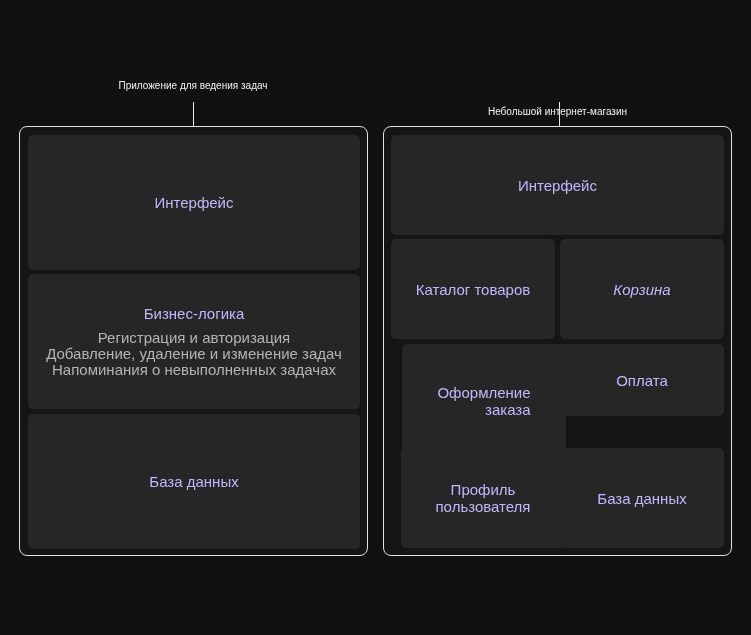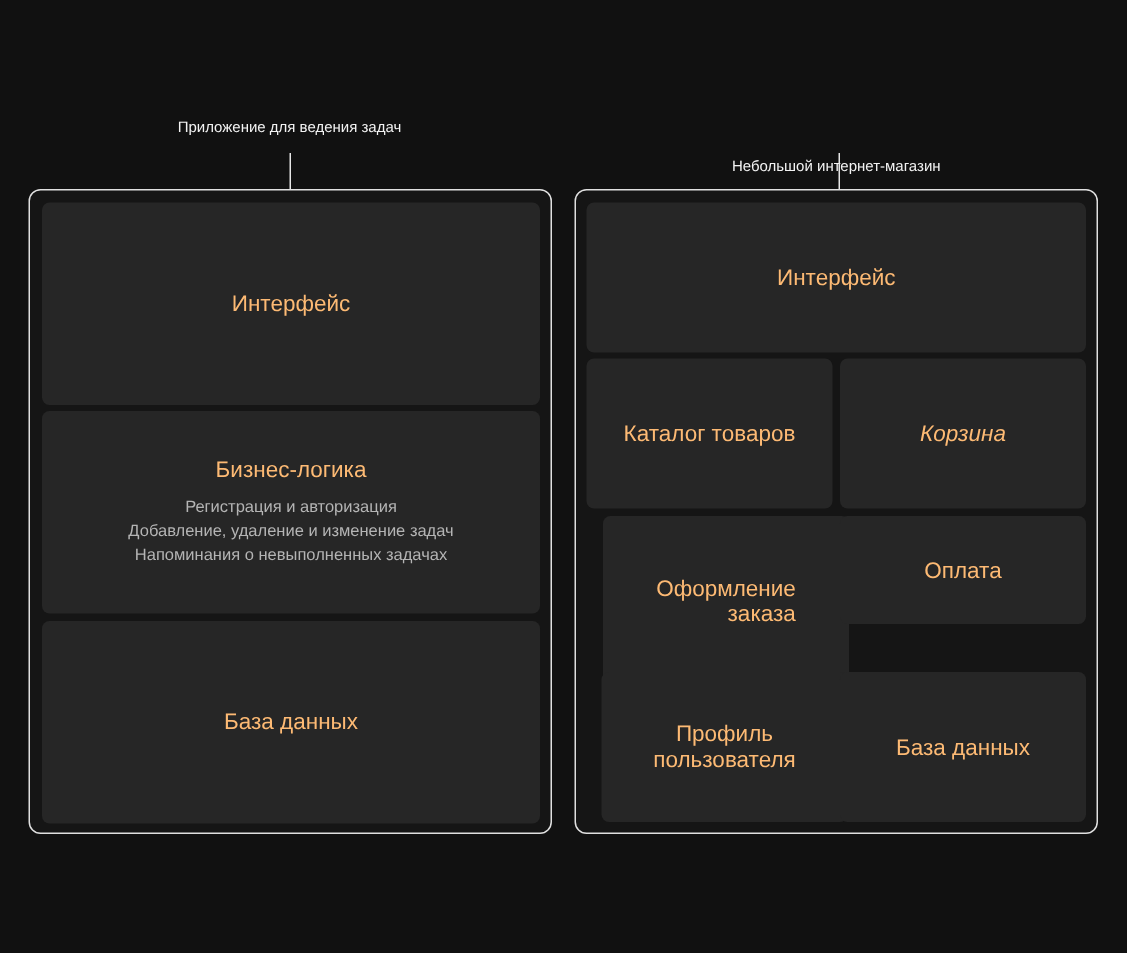--- a/index.html
+++ b/index.html
@@ -3,22 +3,22 @@
 <meta charset="utf-8">
 <style>
   html,body{margin:0;padding:0;}
   body{width:751px;height:635px;background:#111111;position:relative;overflow:hidden;
        font-family:"Liberation Sans",sans-serif;color:#ffffff;}
   .title{position:absolute;top:80px;font-size:10px;color:#f2f2f2;text-align:center;white-space:nowrap;}
   .stem{position:absolute;width:1px;background:#e6e6e6;top:102px;height:25px;}
   .box{position:absolute;top:126px;height:430px;border:1.5px solid #e0e0e0;border-radius:8px;box-sizing:border-box;background:#151515;}
   .tile{position:absolute;background:#262626;border-radius:5px;display:flex;flex-direction:column;
         align-items:center;justify-content:center;text-align:center;}
-  .tile .lbl{font-size:15px;color:#fdba74;line-height:17px;}
-  .tile .sub{font-size:11px;color:#b4b4b4;line-height:16px;}
+  .tile .lbl{font-size:15px;color:#c4b5fd;line-height:17px;}
+  .tile .sub{font-size:15px;color:#b4b4b4;line-height:16px;}
   .subs{margin-top:8px;}
 </style>
 </head>
 <body>
 
 <div class="title" style="left:19px;width:348px;">Приложение для ведения задач</div>
 <div class="stem" style="left:193px;"></div>
 <div class="box" style="left:19px;width:349px;">
   <div class="tile" style="left:8px;top:8px;width:332px;height:135px;">
     <span class="lbl">Интерфейс</span>

